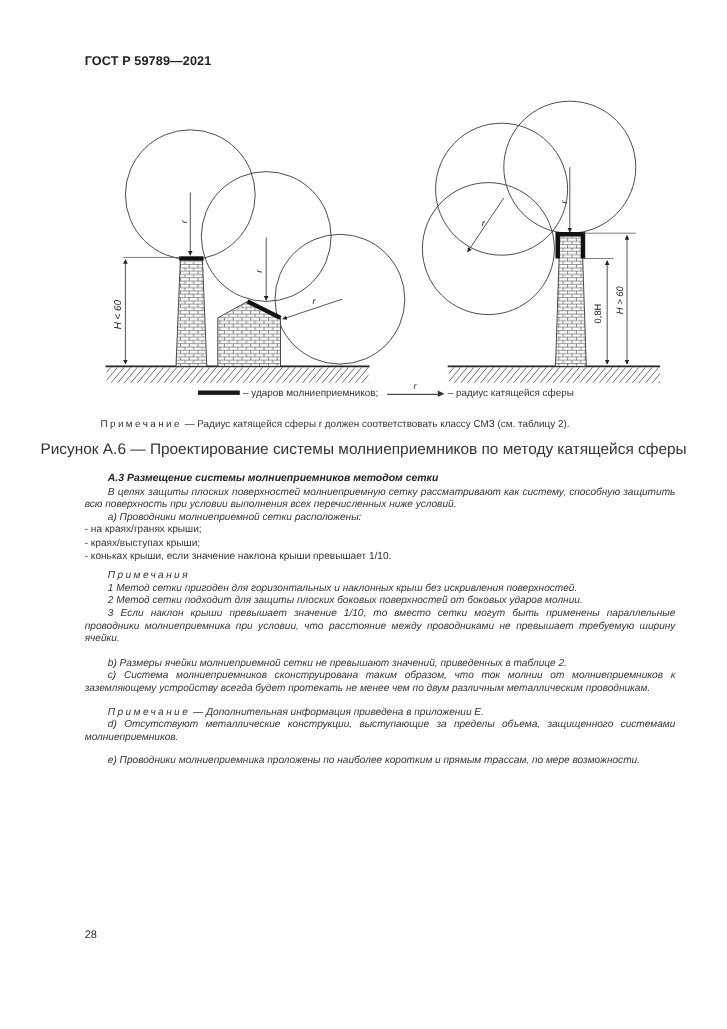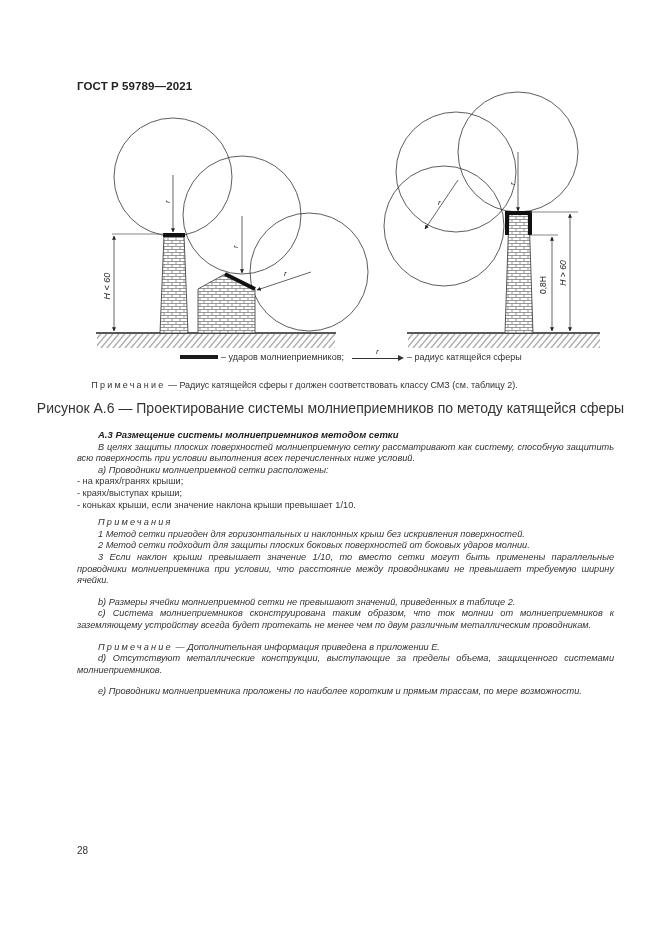--- a/index.html
+++ b/index.html
@@ -1,18 +1,18 @@
 <!DOCTYPE html>
 <html><head>
 <meta charset="utf-8">
 <style>
   html, body { margin: 0; padding: 0; background: #ffffff; }
   body { width: 661px; height: 935px; position: relative; overflow: hidden;
          font-family: "Liberation Sans", "DejaVu Sans", sans-serif; color: #2a2a2a; }
-  .header { position: absolute; left: 77px; top: 80px; font-size: 11.5px; font-weight: bold; color: #222; letter-spacing: 0.1px; }
+  .header { position: absolute; left: 77px; top: 50px; font-size: 11.5px; font-weight: bold; color: #222; letter-spacing: 0.1px; }
   .figure { position: absolute; left: 0; top: 0; width: 661px; height: 380px; }
   .legend { position: absolute; top: 352px; left: 180px; font-size: 9px; color: #333; white-space: nowrap; display: flex; align-items: center; }
   .legend .bar { display: inline-block; width: 38px; height: 4px; background: #1a1a1a; margin-right: 3px; }
   .legend .arrow { display: inline-block; position: relative; width: 52px; height: 10px; margin: 0 3px 0 8px; }
   .legend .arrow .line { position: absolute; left: 0; right: 6px; top: 6px; border-top: 1px solid #333; }
   .legend .arrow .head { position: absolute; right: 0; top: 3px; width: 0; height: 0; border-left: 6px solid #333; border-top: 3px solid transparent; border-bottom: 3px solid transparent; }
   .legend .arrow .lbl { position: absolute; left: 24px; top: -5px; font-style: italic; font-size: 8px; }
   .fig-note { position: absolute; top: 380px; left: 0; width: 609px; text-align: center; font-size: 9px; color: #333; }
   .fig-caption { position: absolute; top: 400px; left: 0; width: 661px; text-align: center; font-size: 14px; color: #333; }
   .spaced { letter-spacing: 2.2px; }

